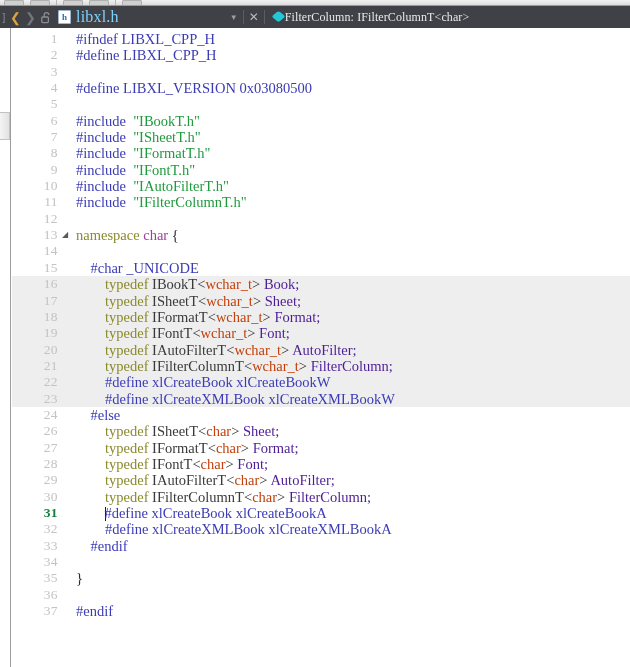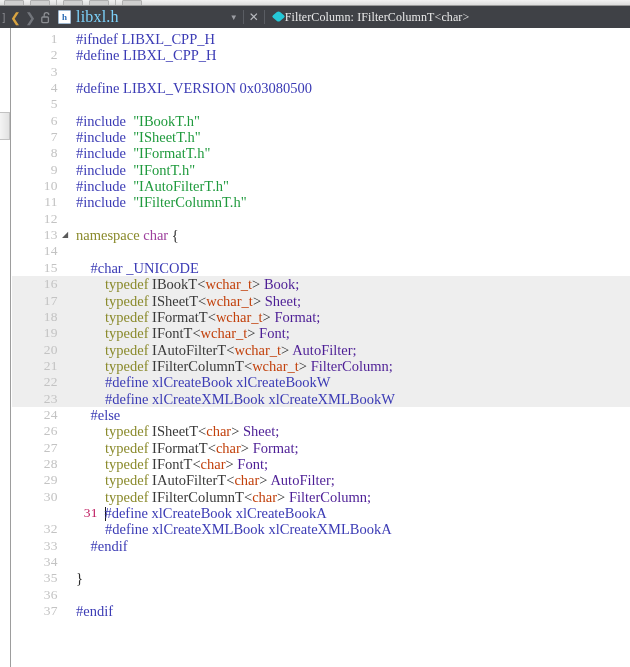--- a/index.html
+++ b/index.html
@@ -188,23 +188,22 @@
     position: absolute;
     left: 0; top: 0;
     width: 46px;
     text-align: right;
     color: #c3c3c3;
     font-size: 13.5px;
     font-family: "Liberation Serif", serif;
     letter-spacing: 0.4px;
   }
   .line.current .ln {
-    color: #be185d;
-    font-weight: normal;
-    padding-left: 40px;
+    color: #15803d;
+    font-weight: bold;
   }
   .fold {
     position: absolute;
     left: 50px; top: 0;
     width: 10px;
     color: #5a5a5a;
     font-size: 8px;
     line-height: 16.35px;
   }
   .code {

